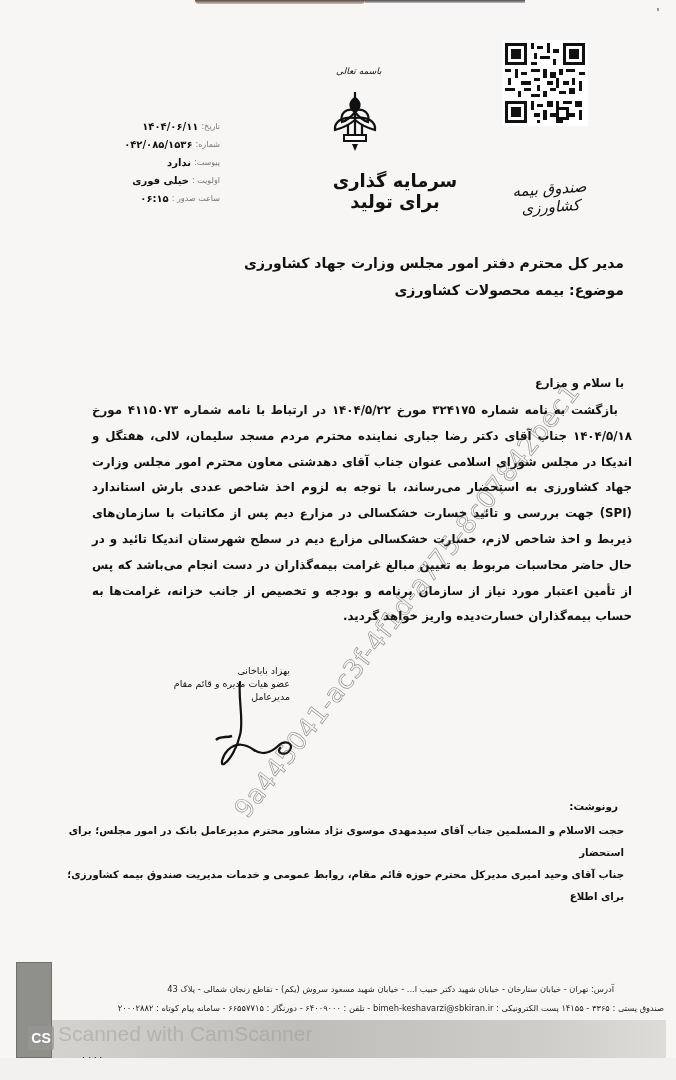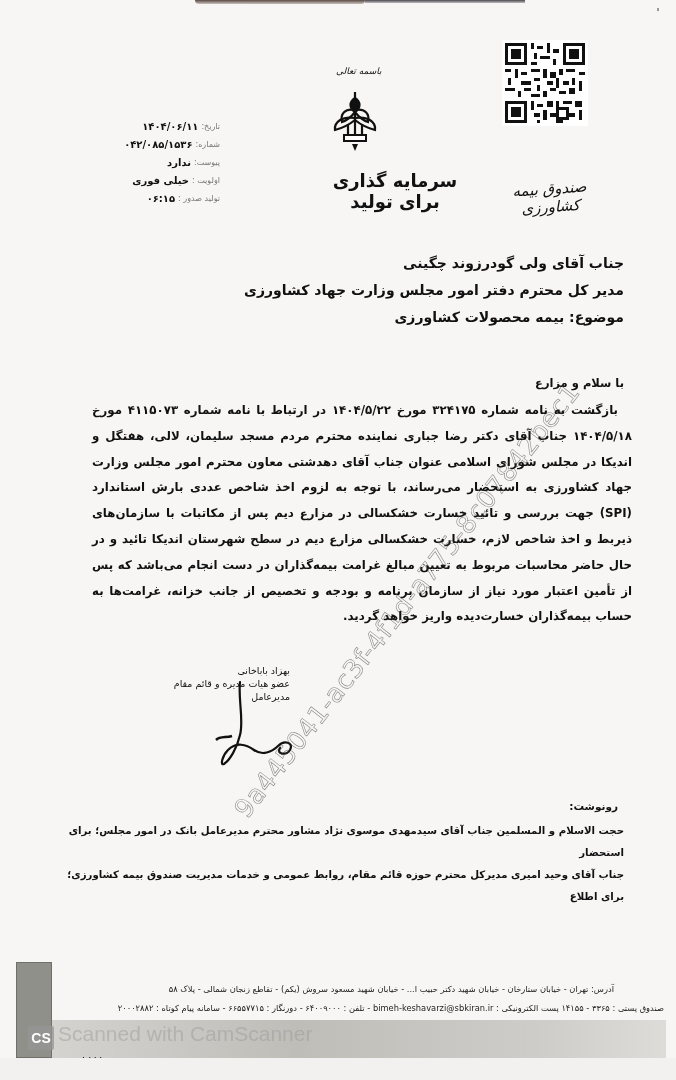--- a/index.html
+++ b/index.html
@@ -153,27 +153,26 @@
     </div>
     <div class="row">
       <span class="lbl">پیوست:</span>
       <span class="val">ندارد</span>
     </div>
     <div class="row">
       <span class="lbl">اولویت :</span>
       <span class="val">خیلی فوری</span>
     </div>
     <div class="row">
-      <span class="lbl">تولید صدور :</span>
+      <span class="lbl">ساعت صدور :</span>
       <span class="val">۰۶:۱۵</span>
     </div>
   </div>
 
   <div class="addressee">
-    <div>جناب آقای ولی گودرزوند چگینی</div>
     <div>مدیر کل محترم دفتر امور مجلس وزارت جهاد کشاورزی</div>
     <div>موضوع: بیمه محصولات کشاورزی</div>
   </div>
 
   <div class="greeting">با سلام و مزارع</div>
 
   <div class="body-text">
     <p>بازگشت به نامه شماره ۳۲۴۱۷۵ مورخ ۱۴۰۴/۵/۲۲ در ارتباط با نامه شماره ۴۱۱۵۰۷۳ مورخ ۱۴۰۴/۵/۱۸ جناب آقای دکتر رضا جباری نماینده محترم مردم مسجد سلیمان، لالی، هفتگل و اندیکا در مجلس شورای اسلامی عنوان جناب آقای دهدشتی معاون محترم امور مجلس وزارت جهاد کشاورزی به استحضار می‌رساند، با توجه به لزوم اخذ شاخص عددی بارش استاندارد (SPI) جهت بررسی و تائید خسارت خشکسالی در مزارع دیم پس از مکاتبات با سازمان‌های ذیربط و اخذ شاخص لازم، خسارت خشکسالی مزارع دیم در سطح شهرستان اندیکا تائید و در حال حاضر محاسبات مربوط به تعیین مبالغ غرامت بیمه‌گذاران در دست انجام می‌باشد که پس از تأمین اعتبار مورد نیاز از سازمان برنامه و بودجه و تخصیص از جانب خزانه، غرامت‌ها به حساب بیمه‌گذاران خسارت‌دیده واریز خواهد گردید.</p>
   </div>
 
@@ -188,20 +187,20 @@
 
   <div class="watermark">9a445041-ac3f-4f1d-a775-8c07842bec1</div>
 
   <div class="cc-title">رونوشت:</div>
   <div class="cc-list">
     <div>حجت الاسلام و المسلمین جناب آقای سیدمهدی موسوی نژاد مشاور محترم مدیرعامل بانک در امور مجلس؛ برای استحضار</div>
     <div>جناب آقای وحید امیری مدیرکل محترم حوزه قائم مقام، روابط عمومی و خدمات مدیریت صندوق بیمه کشاورزی؛ برای اطلاع</div>
   </div>
 
   <div class="left-strip"></div>
-  <div class="footer-addr">آدرس: تهران - خیابان ستارخان - خیابان شهید دکتر حبیب ا... - خیابان شهید مسعود سروش (یکم) - تقاطع زنجان شمالی - پلاک ۵۸</div>
+  <div class="footer-addr">آدرس: تهران - خیابان ستارخان - خیابان شهید دکتر حبیب ا... - خیابان شهید مسعود سروش (یکم) - تقاطع زنجان شمالی - پلاک 43</div>
   <div class="footer-contact">صندوق پستی : ۳۳۶۵ - ۱۴۱۵۵ پست الکترونیکی : bimeh-keshavarzi@sbkiran.ir - تلفن : ۶۴۰۰۹۰۰۰ - دورنگار : ۶۶۵۵۷۷۱۵ - سامانه پیام کوتاه : ۲۰۰۰۲۸۸۲</div>
   <div class="footer-bar"></div>
   <div class="camscanner">Scanned with CamScanner</div>
   <div class="website">www.bki.ir</div>
   <div class="cs-badge">CS</div>
   <div class="bottom-blank"></div>
 </div>
 
 </body></html>

